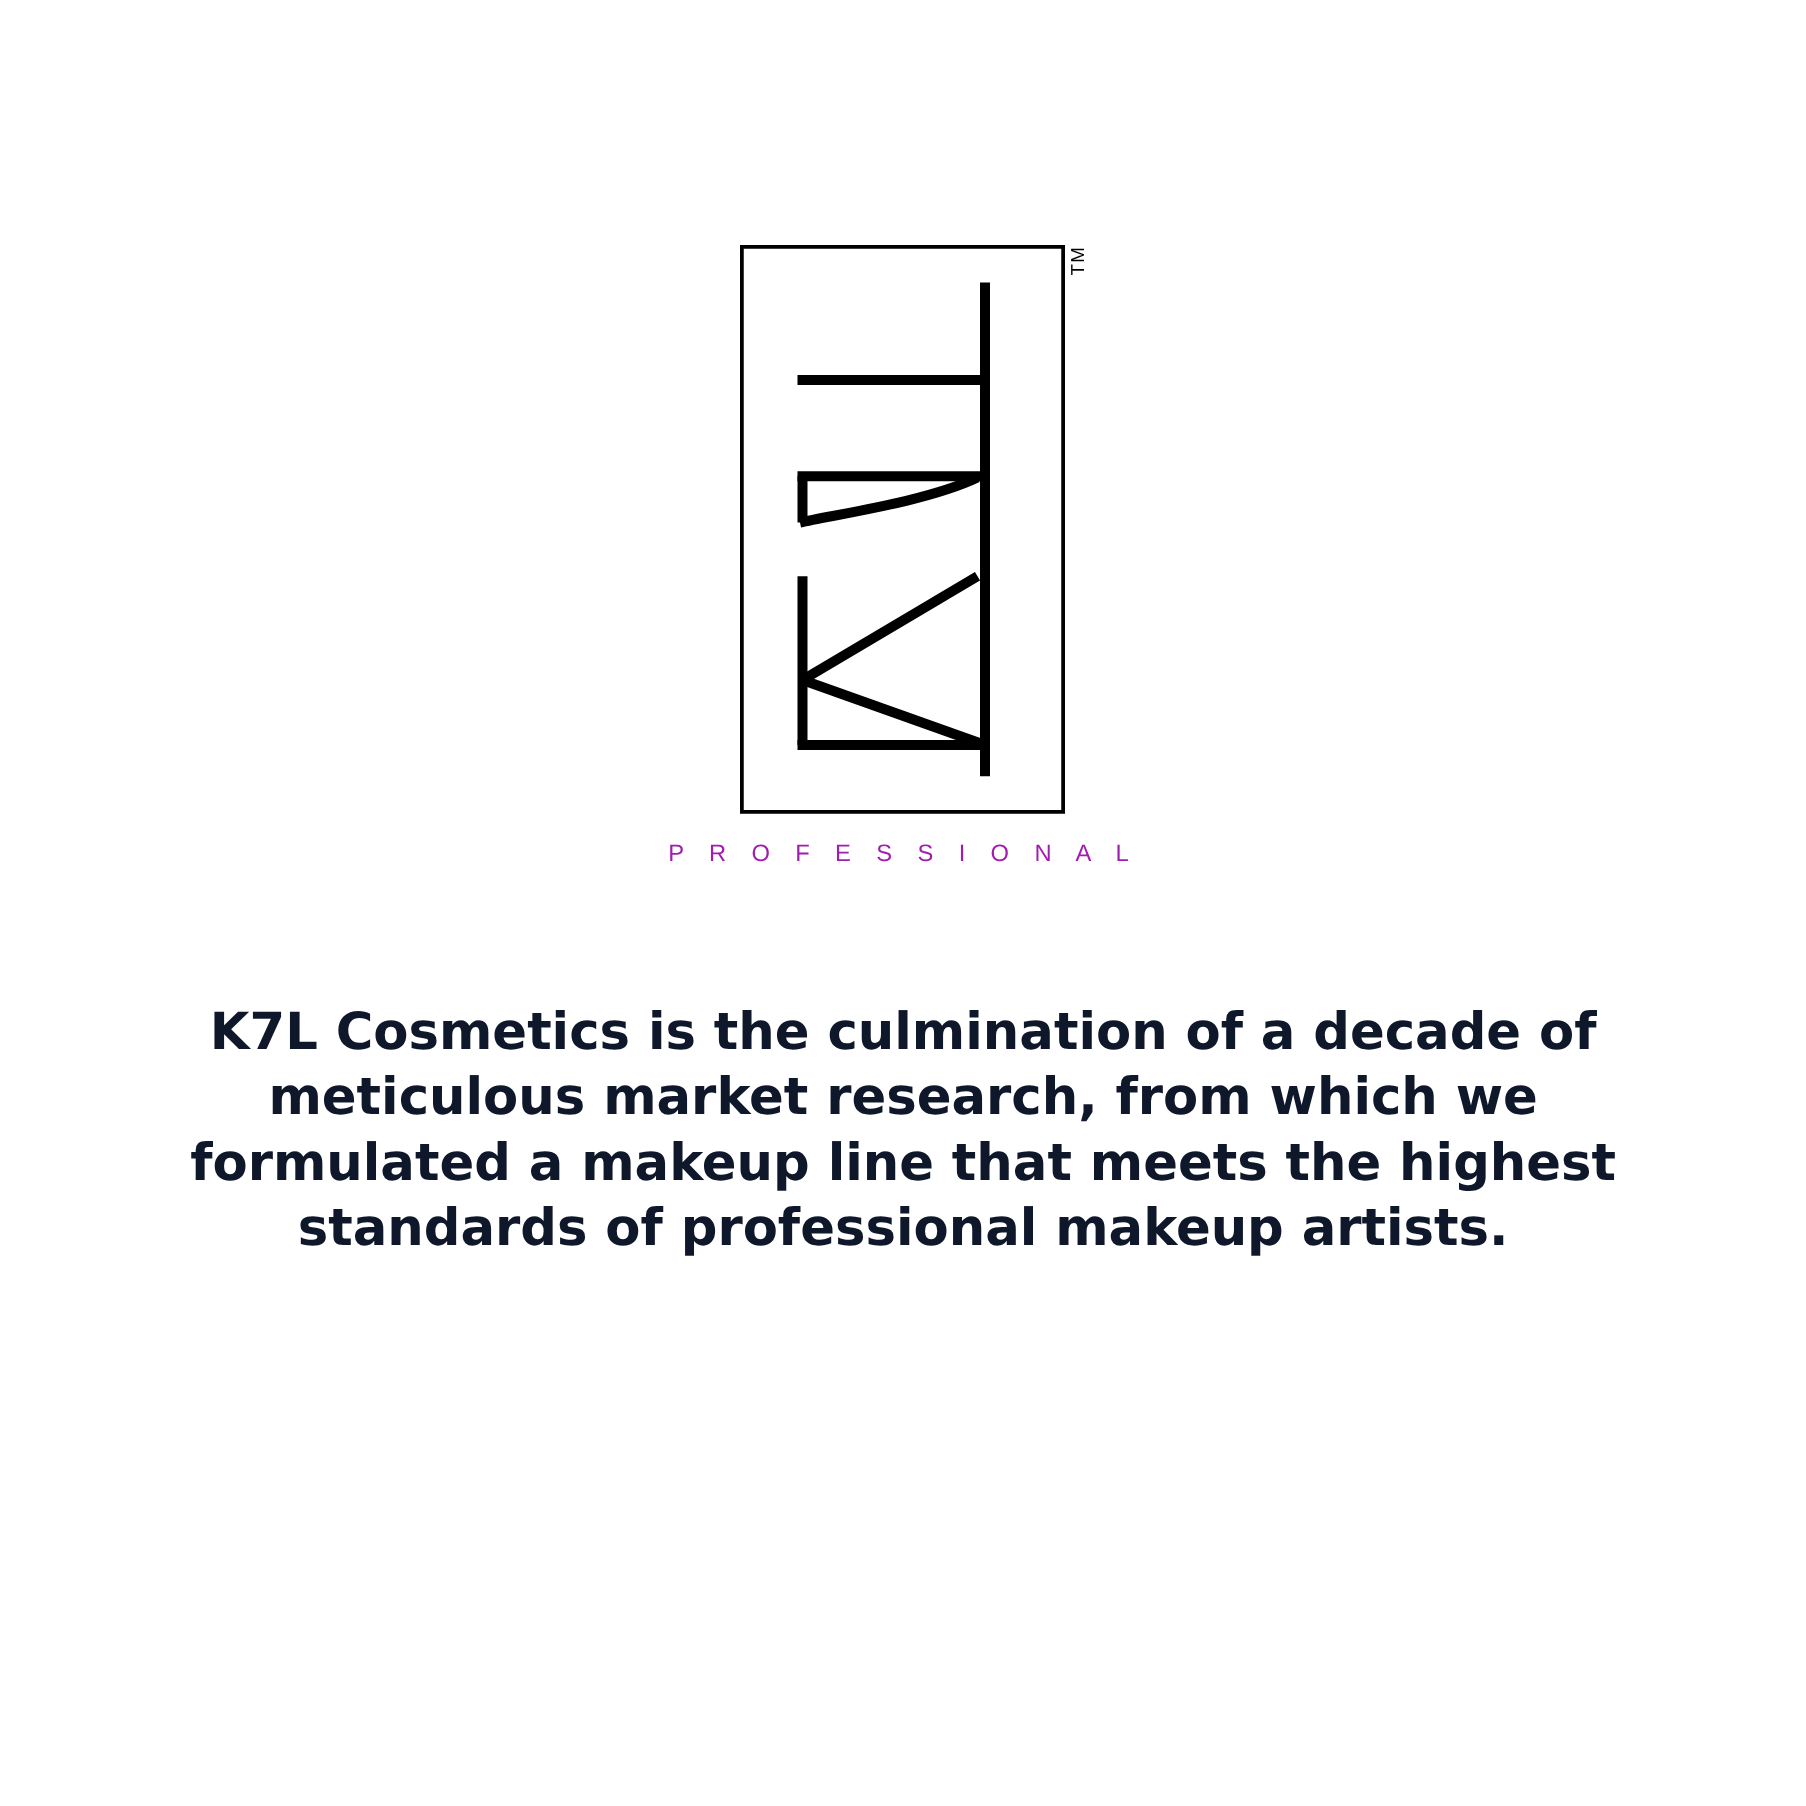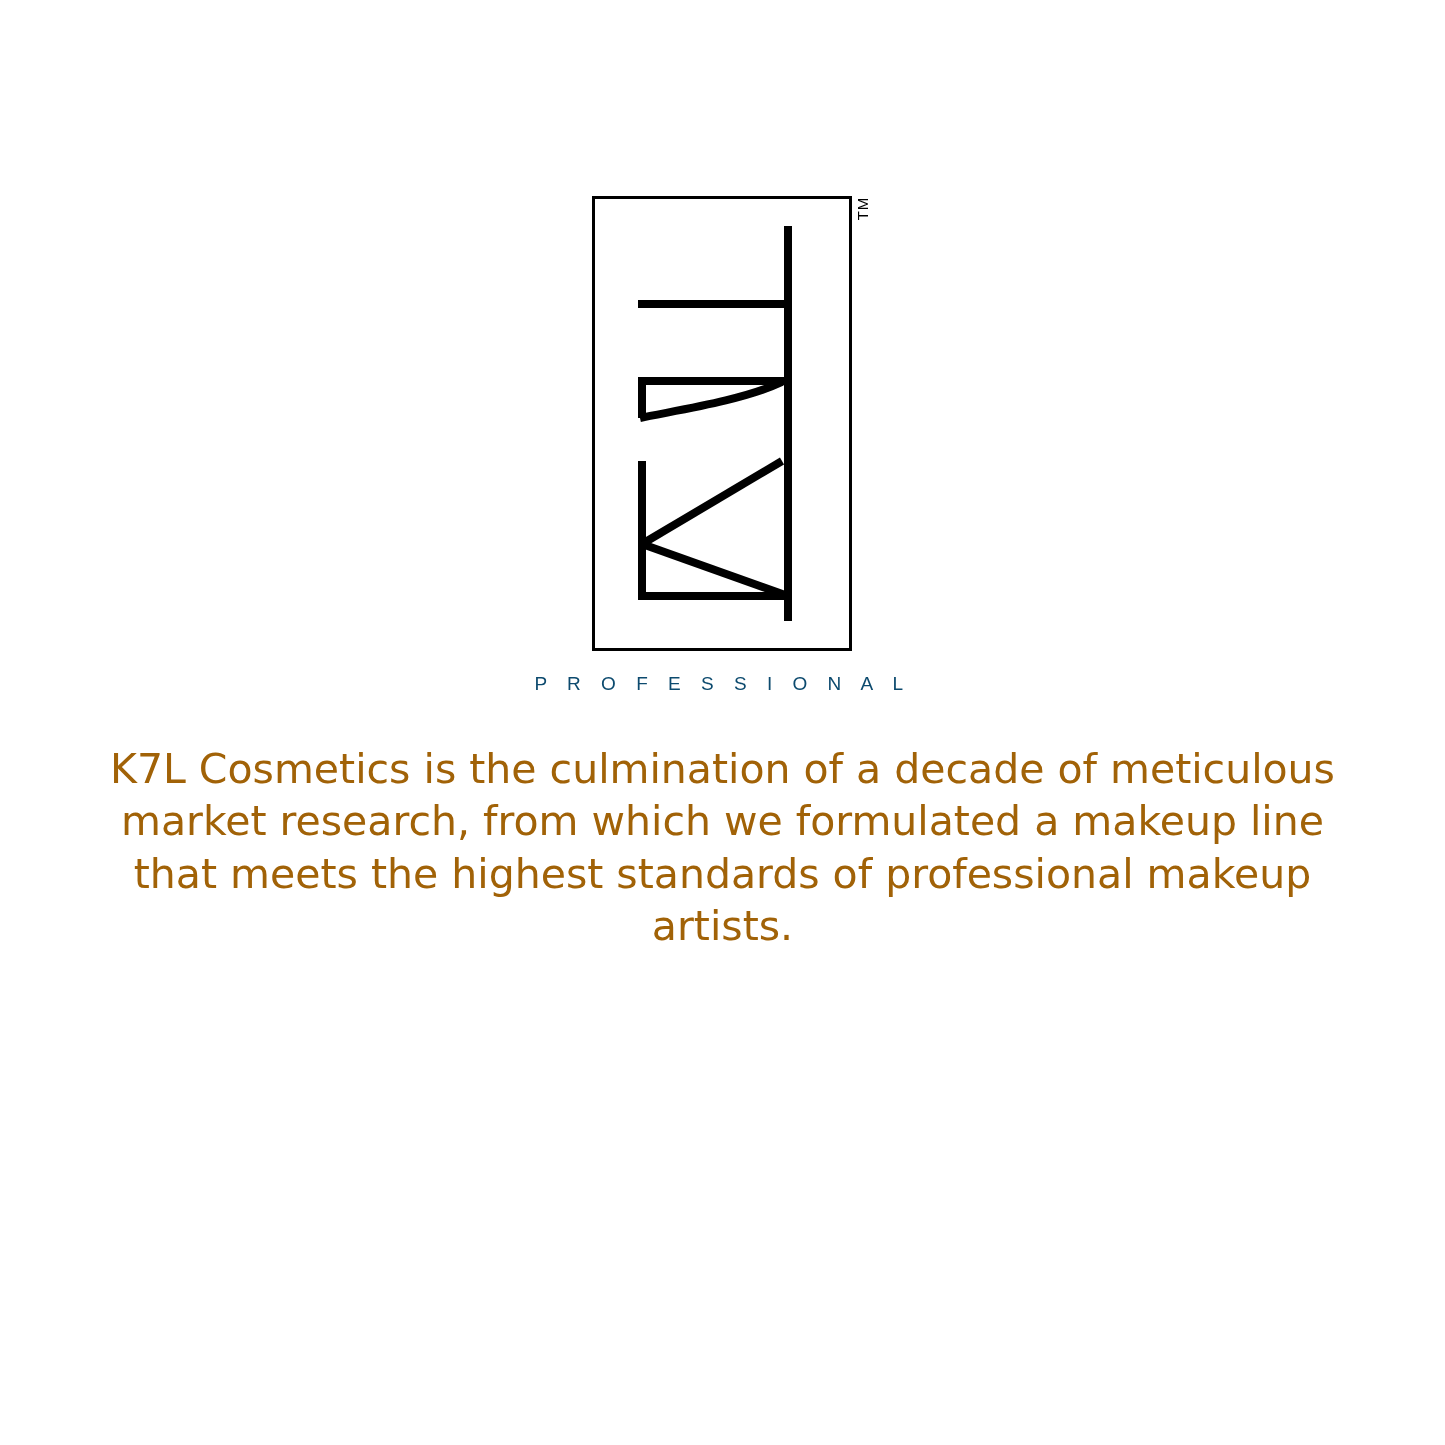--- a/index.html
+++ b/index.html
@@ -66,31 +66,32 @@
     color: #000;
     transform: rotate(-90deg);
     transform-origin: center;
     font-family: "Liberation Sans", sans-serif;
   }
 
   .logo-subtitle {
     margin-top: 22px;
     font-size: 19px;
     letter-spacing: 7.5px;
-    color: #0c4a6e;
+    color: #a21caf;
     text-align: center;
     font-family: "Liberation Sans", sans-serif;
   }
 
   
   .copy {
     width: 1240px;
-    margin-top: 48px;
+    margin-top: 104px;
     font-family: "DejaVu Sans", sans-serif;
-    color: #a16207;
+    color: #0f172a;
+    font-weight: bold;
   }
 
   .para {
     font-size: 41px;
     line-height: 1.28;
     margin: 0;
   }
 
   .para.p1 {
     text-align: center;

